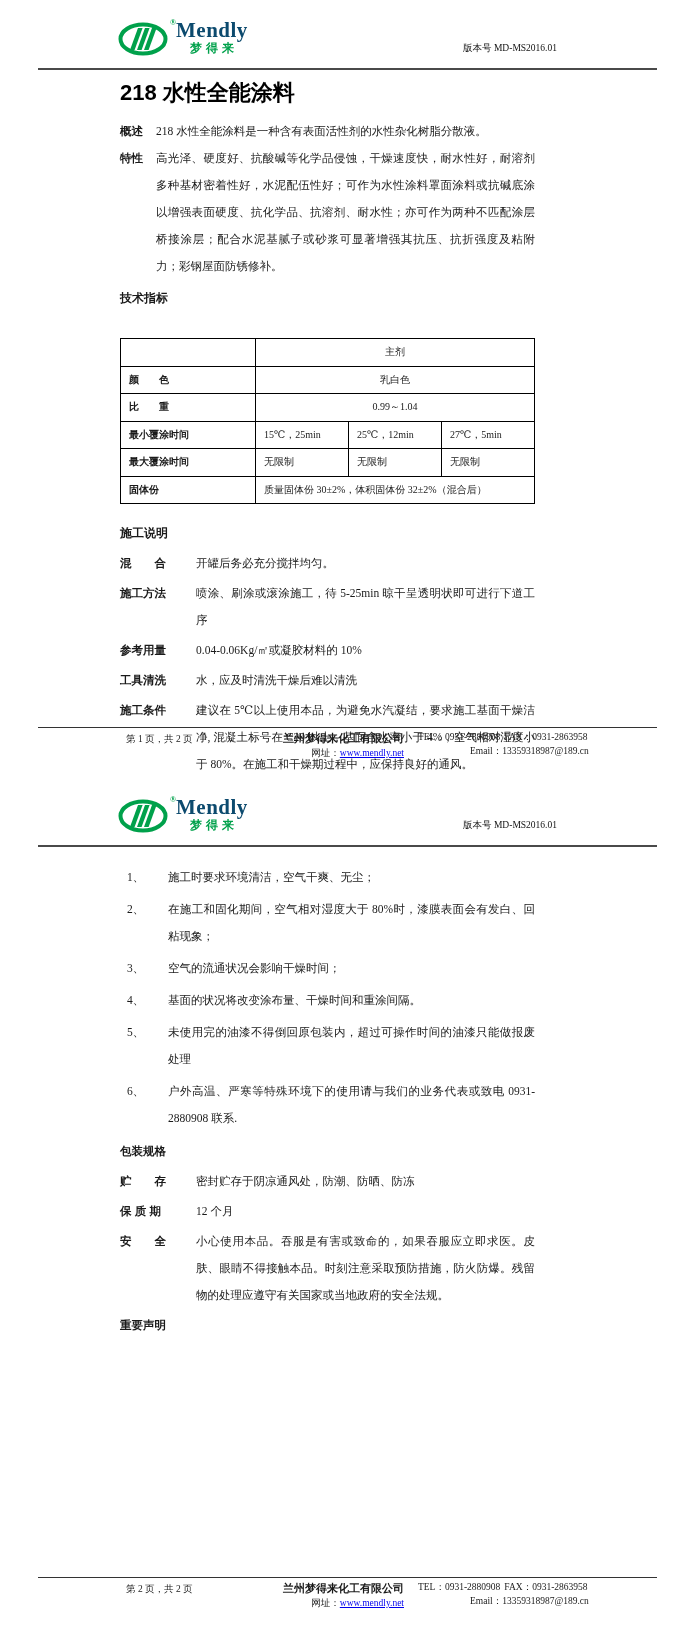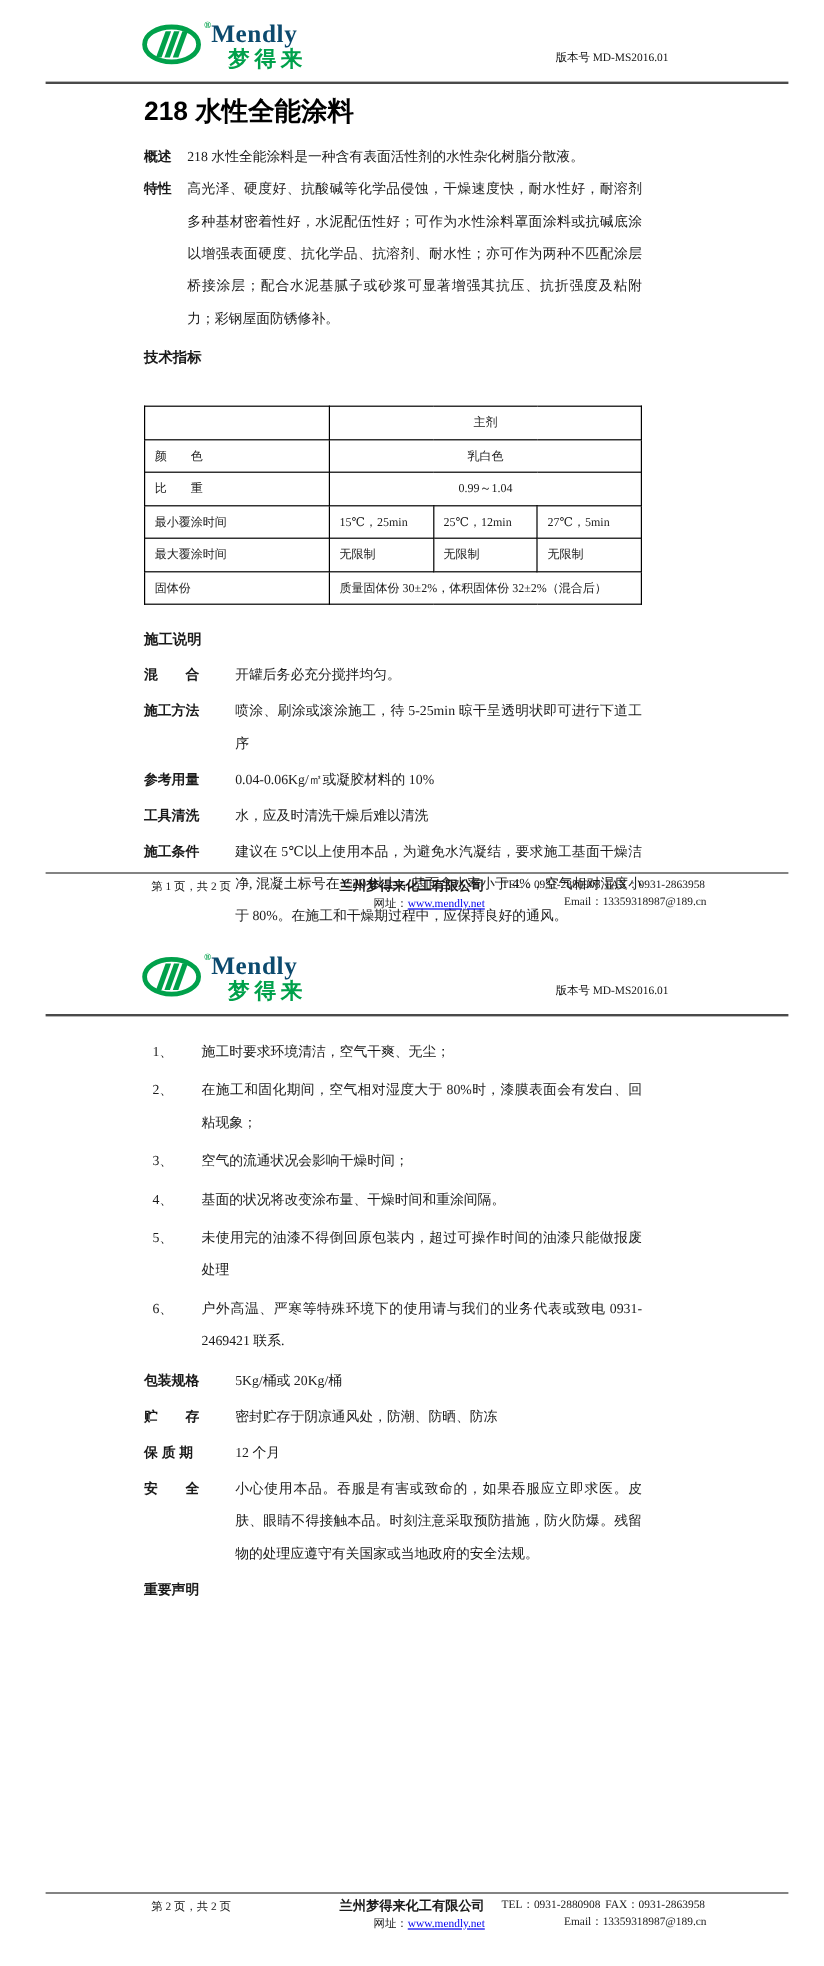--- a/index.html
+++ b/index.html
@@ -21,21 +21,21 @@
   .logo-wrap { display:flex; align-items:flex-start; }
   .logo-mark { position:relative; width:56px; height:38px; }
   .logo-reg { position:absolute; top:-2px; right:-2px; font-size:8px; color:#00A14B; font-weight:bold; }
   .logo-text { margin-left:2px; line-height:1; }
   .brand-en {
     font-family:Liberation Serif, serif;
     font-weight:bold; font-size:21px; color:#0c4a6e; letter-spacing:0.5px;
   }
   .brand-cn {
     font-family:"Liberation Sans","DejaVu Sans",sans-serif;
-    font-weight:bold; font-size:18px; color:#00A14B; letter-spacing:4px;
+    font-weight:bold; font-size:12px; color:#00A14B; letter-spacing:4px;
     margin-top:1px; padding-left:14px;
   }
   .version { font-size:9.5px; color:#111; padding-bottom:3px; }
   .header-rule { border:none; border-top:2px solid #4a4a4a; margin:10px 30px 0 38px; }
 
   
   .content { padding:0 152px 0 120px; }
   .doc-title {
     font-family:"Liberation Sans","DejaVu Sans",sans-serif;
     font-size:22px; font-weight:bold; margin:8px 0 10px 0; color:#000;
@@ -50,21 +50,21 @@
   .tech-heading { margin-top:5px; }
 
   
   table.spec {
     border-collapse:collapse; width:415px; margin-top:26px;
     table-layout:fixed; font-size:10px;
   }
   table.spec td {
     border:1.4px solid #000; height:27.5px; padding:2px 8px; vertical-align:middle;
   }
-  td.t-label { width:154px; font-weight:normal; font-family:"Liberation Sans","DejaVu Sans",sans-serif; padding-left:12px; }
+  td.t-label { width:135px; font-weight:bold; font-family:"Liberation Sans","DejaVu Sans",sans-serif; padding-left:12px; }
   td.t-center { text-align:center; }
   td.t-val { padding-left:12px; }
   td.t-solid { padding-left:18px; }
 
   
   .crow { display:flex; line-height:27px; margin-top:3px; }
   .crow-label { width:76px; flex-shrink:0; font-weight:bold; font-family:"Liberation Sans","DejaVu Sans",sans-serif; }
   .crow-text { flex:1; text-align:justify; }
   .construction-heading { margin-top:16px; }
   .notes-heading { margin-top:12px; }
@@ -252,27 +252,26 @@
     <div class="nrow">
       <span class="nrow-num">4、</span>
       <span class="nrow-text">基面的状况将改变涂布量、干燥时间和重涂间隔。</span>
     </div>
     <div class="nrow">
       <span class="nrow-num">5、</span>
       <span class="nrow-text">未使用完的油漆不得倒回原包装内，超过可操作时间的油漆只能做报废处理</span>
     </div>
     <div class="nrow">
       <span class="nrow-num">6、</span>
-      <span class="nrow-text">户外高温、严寒等特殊环境下的使用请与我们的业务代表或致电 0931-2469421 联系.</span>
+      <span class="nrow-text">户外高温、严寒等特殊环境下的使用请与我们的业务代表或致电 0931-2880908 联系.</span>
     </div>
 
     <div class="info-block">
       <div class="crow">
         <span class="crow-label">包装规格</span>
-        <span class="crow-text">5Kg/桶或 20Kg/桶</span>
       </div>
       <div class="crow">
         <span class="crow-label">贮　　存</span>
         <span class="crow-text">密封贮存于阴凉通风处，防潮、防晒、防冻</span>
       </div>
       <div class="crow">
         <span class="crow-label">保 质 期</span>
         <span class="crow-text">12 个月</span>
       </div>
       <div class="crow">

